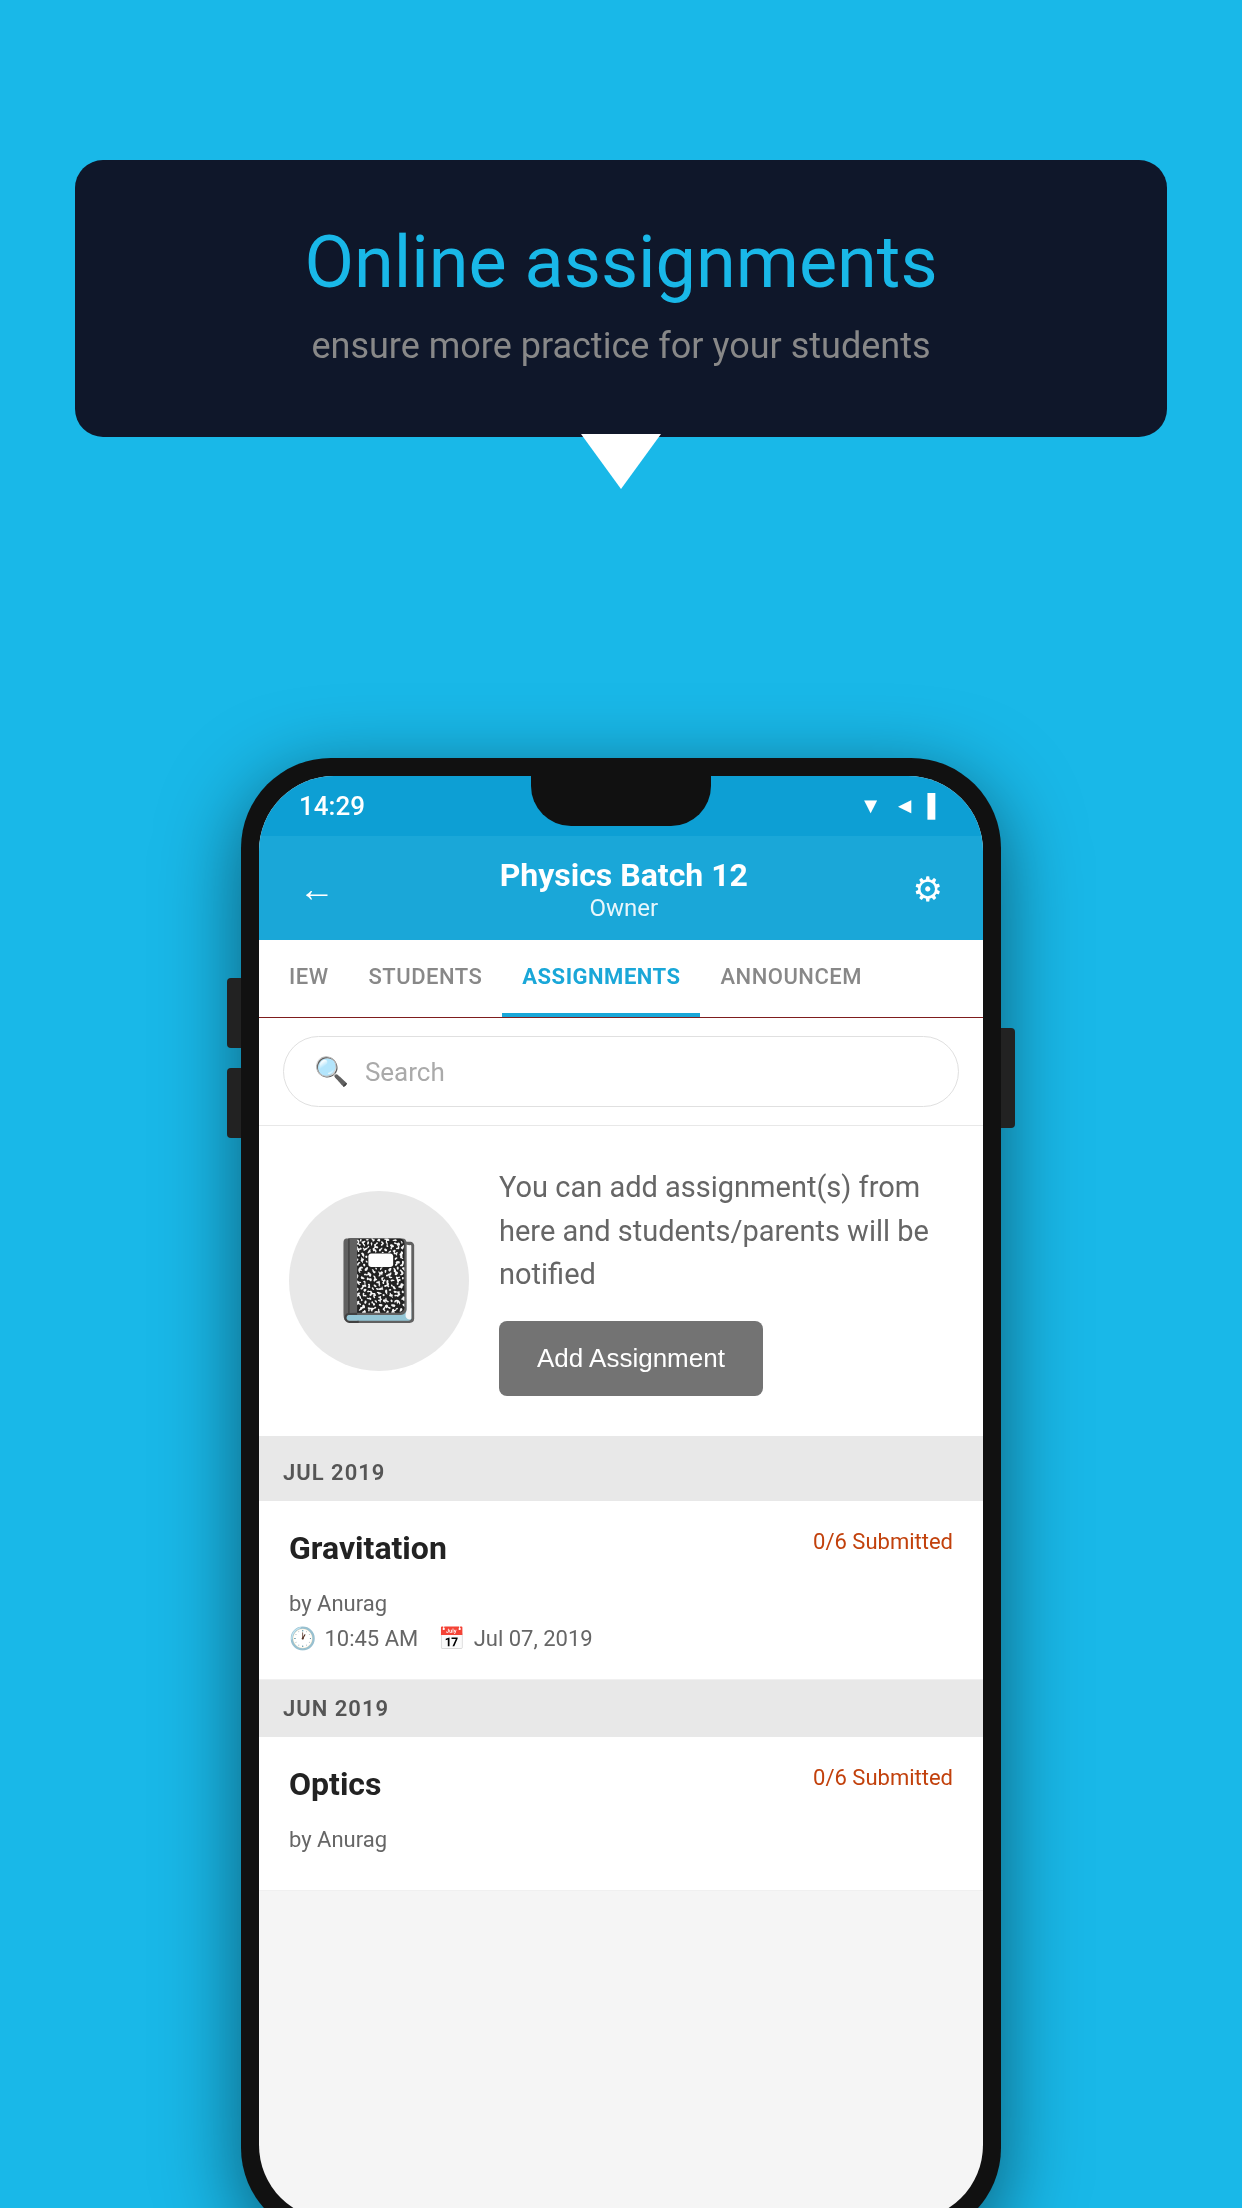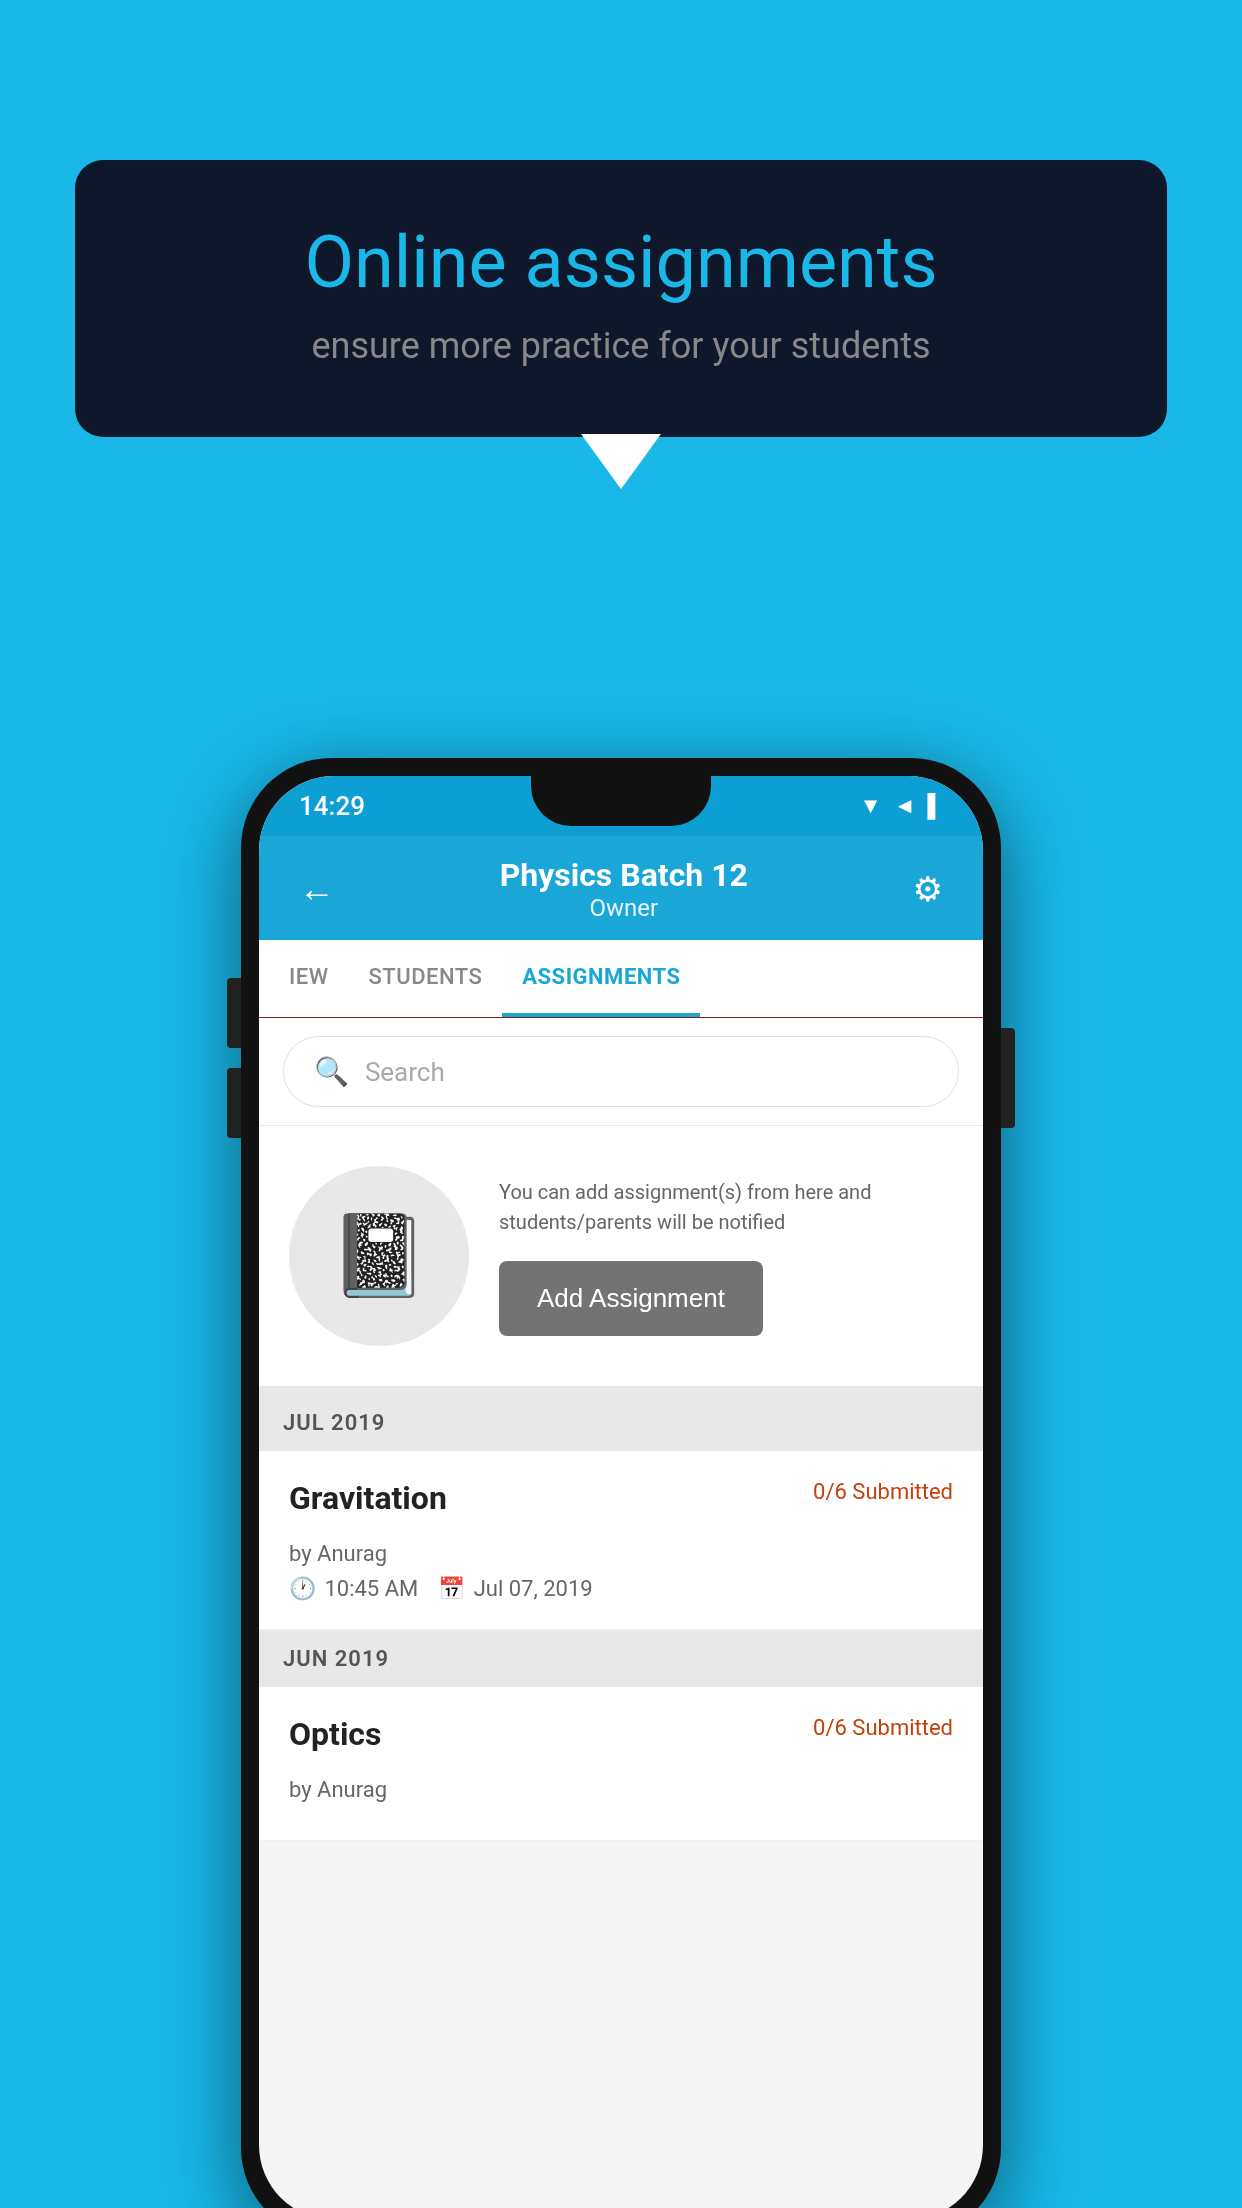--- a/index.html
+++ b/index.html
@@ -216,21 +216,21 @@
       align-items: center;
       justify-content: center;
     }
     .assignment-icon-inner {
       font-size: 80px;
     }
     .add-assignment-text-group {
       flex: 1;
     }
     .add-assignment-desc {
-      font-size: 20px;
+      font-size: 29px;
       color: #666;
       line-height: 1.5;
       margin-bottom: 24px;
     }
     .add-assignment-btn {
       background: #737373;
       color: white;
       border: none;
       border-radius: 8px;
       padding: 22px 38px;
@@ -354,20 +354,21 @@
         <div class="header-title">Physics Batch 12</div>
         <div class="header-subtitle">Owner</div>
       </div>
       <div class="header-settings">⚙</div>
     </div>
 
     <div class="tab-bar">
       <div class="tab-item">IEW</div>
       <div class="tab-item">STUDENTS</div>
       <div class="tab-item active">ASSIGNMENTS</div>
+      <div class="tab-item">ANNOUNCEM</div>
     </div>
 
     <div class="content-area">
 
       <div class="search-container">
         <div class="search-input">
           <span class="search-icon-sym">🔍</span>
           <span>Search</span>
         </div>
       </div>

